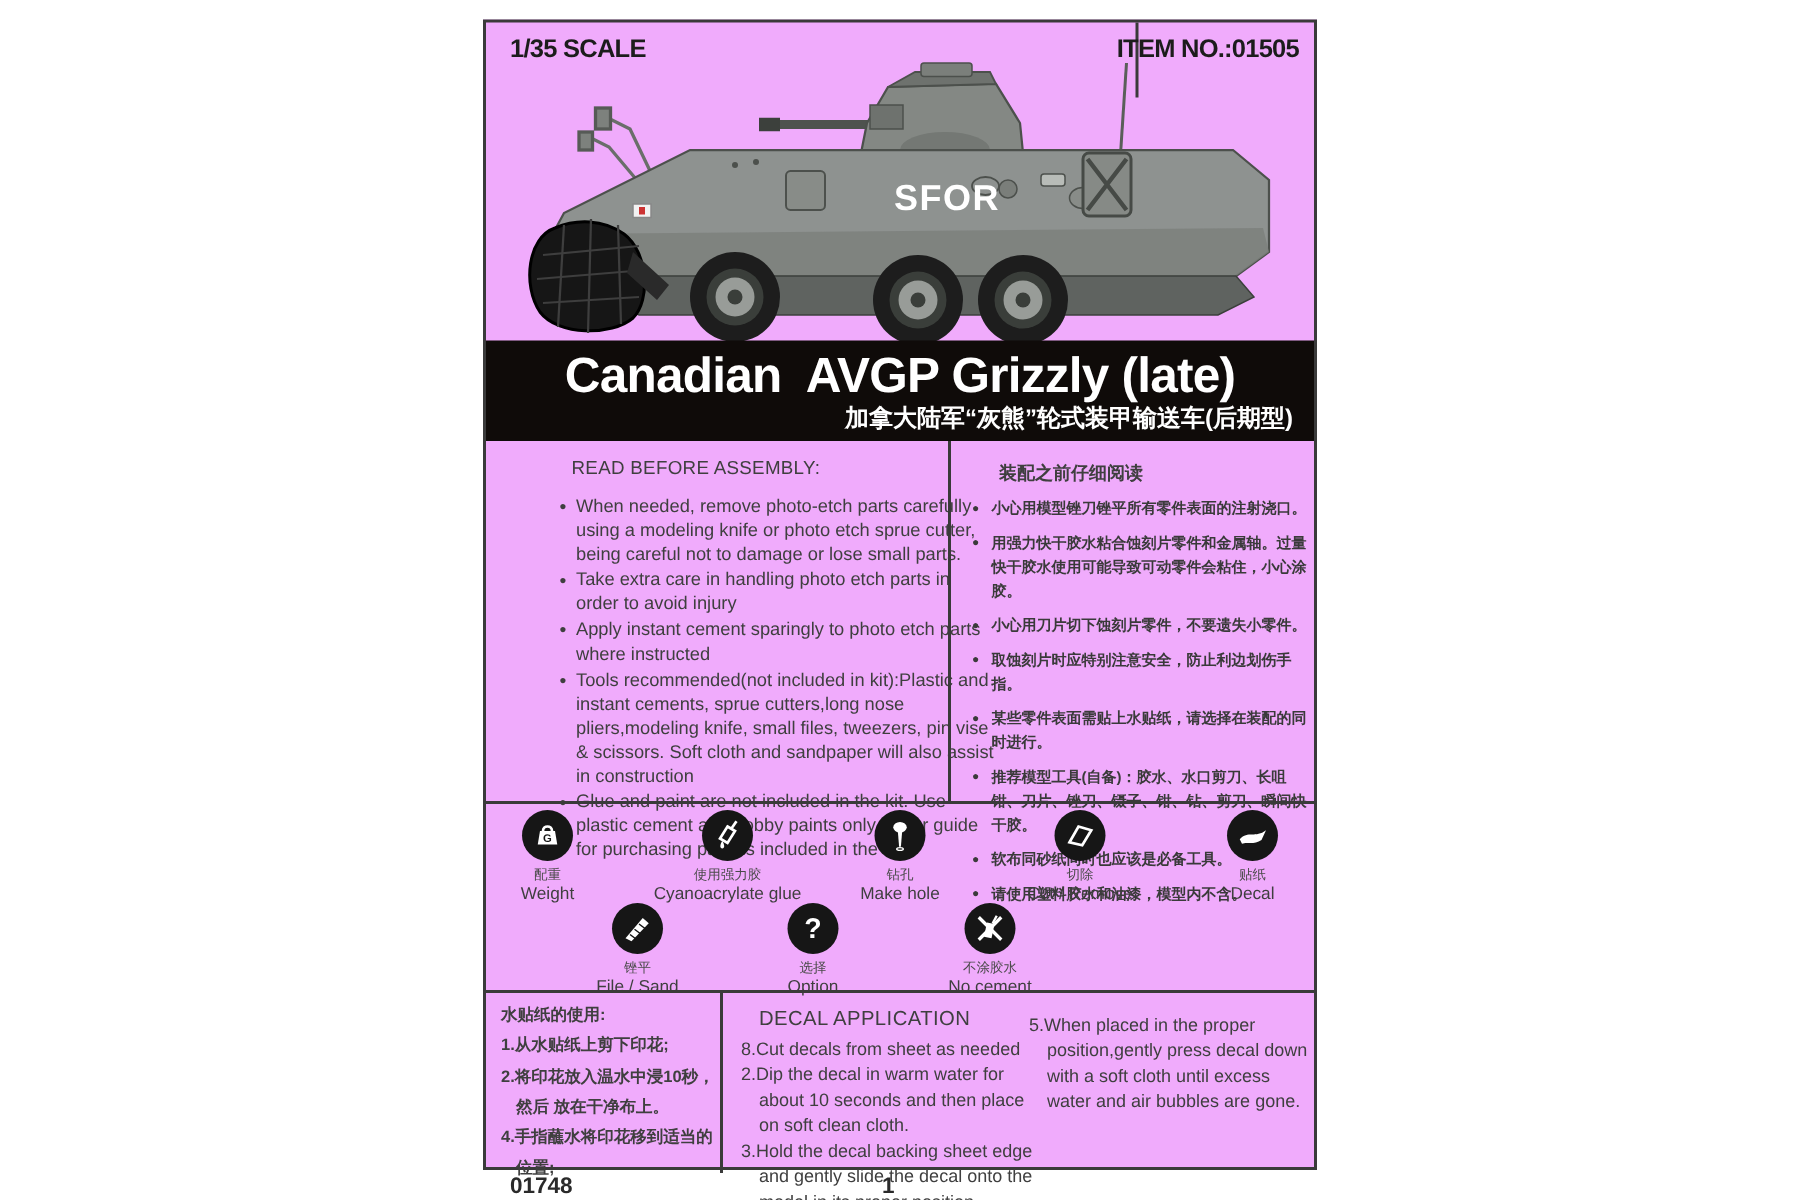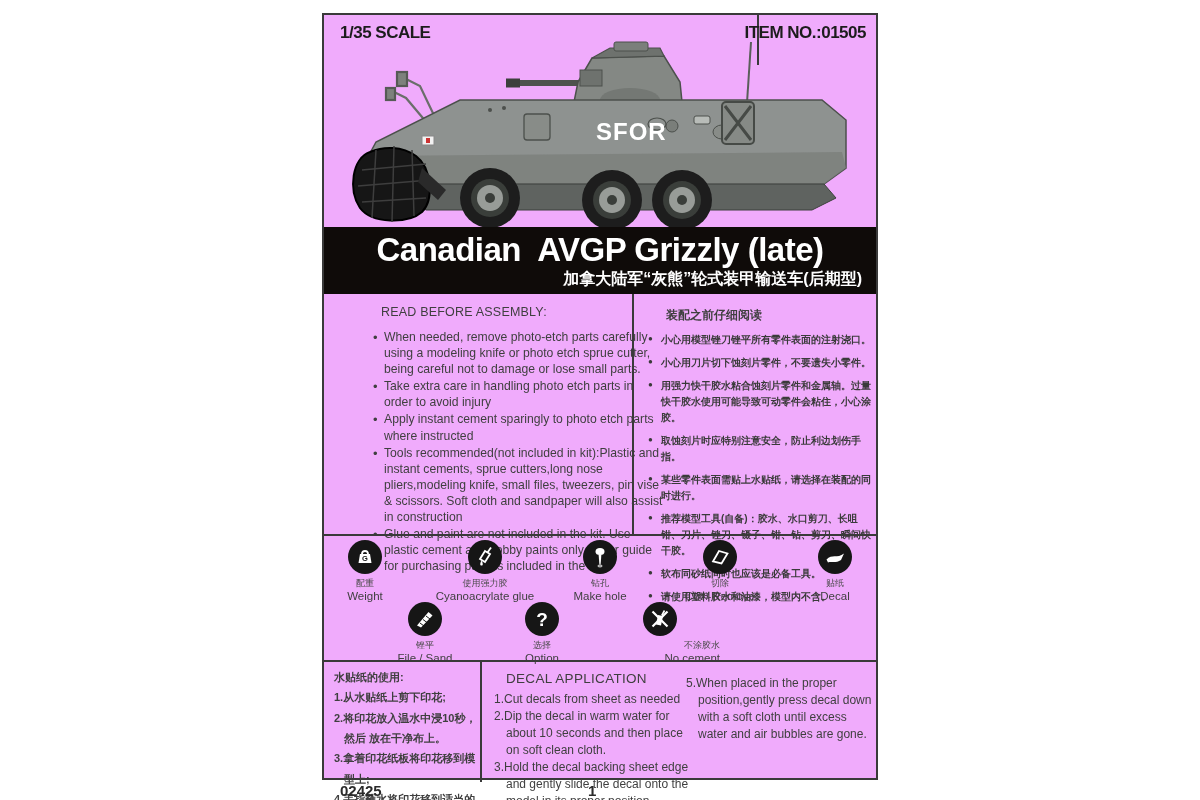--- a/index.html
+++ b/index.html
@@ -161,22 +161,22 @@
       <li>Tools recommended(not included in kit):Plastic and instant cements, sprue cutters,long nose pliers,modeling knife, small files, tweezers, pin vise &amp; scissors. Soft cloth and sandpaper will also assist in construction</li>
       <li>Glue and paint are not included in the kit. Use plastic cement and hobby paints only. Color guide for purchasing paint is included in the kit.</li>
     </ul>
   </div>
   <div class="abs rb-vline"></div>
 
   <div class="abs rb-zh">
     <div class="rb-head-zh">装配之前仔细阅读</div>
     <ul class="rb-zh-list">
       <li>小心用模型锉刀锉平所有零件表面的注射浇口。</li>
+      <li>用强力快干胶水粘合蚀刻片零件和金属轴。过量快干胶水使用可能导致可动零件会粘住，小心涂胶。</li>
       <li>小心用刀片切下蚀刻片零件，不要遗失小零件。</li>
-      <li>用强力快干胶水粘合蚀刻片零件和金属轴。过量快干胶水使用可能导致可动零件会粘住，小心涂胶。</li>
       <li>取蚀刻片时应特别注意安全，防止利边划伤手指。</li>
       <li>某些零件表面需贴上水贴纸，请选择在装配的同时进行。</li>
       <li>推荐模型工具(自备)：胶水、水口剪刀、长咀钳、刀片、锉刀、镊子、钳、钻、剪刀、瞬间快干胶。</li>
       <li>软布同砂纸同时也应该是必备工具。</li>
       <li>请使用塑料胶水和油漆，模型内不含。</li>
     </ul>
   </div>
 
   <div class="abs hline1"></div>
 
@@ -242,49 +242,48 @@
     <div class="zh">锉平</div>
     <div class="en">File / Sand</div>
   </div>
   <div class="abs sym" style="left:158px;top:587px;">
     <div class="circle">
         <span class="qmark">?</span>
       </div>
     <div class="zh">选择</div>
     <div class="en">Option</div>
   </div>
-  <div class="abs sym" style="left:276px;top:587px;text-align:right;">
+  <div class="abs sym" style="left:276px;top:587px;">
     <div class="circle">
       <svg width="24" height="24" viewBox="0 0 24 24">
         <polygon points="10,8 15,9 13,18.5 8,17.5" fill="#fff"></polygon>
         <line x1="13.8" y1="8.5" x2="16.5" y2="3.5" stroke="#fff" stroke-width="1.6"></line>
         <path d="M4.5,4.5 L19.5,19.5 M19.5,4.5 L4.5,19.5" stroke="#fff" stroke-width="2.2"></path>
       </svg>
     </div>
     <div class="zh">不涂胶水</div>
     <div class="en">No cement</div>
   </div>
 
   <div class="abs hline2"></div>
 
   <div class="abs dz-zh">
     <div>水贴纸的使用:</div>
     <div class="dz-step-zh">1.从水贴纸上剪下印花;</div>
     <div class="dz-step-zh">2.将印花放入温水中浸10秒，然后 放在干净布上。</div>
-    <div class="dz-step-zh">3.拿着印花纸板将印花移到模型上;</div>
     <div class="dz-step-zh">4.手指蘸水将印花移到适当的位置;</div>
 
   </div>
   <div class="abs dz-vline"></div>
   <div class="abs dz-mid">
     <div class="dz-head-en">DECAL APPLICATION</div>
-    <div class="dz-step">1.Cut decals from sheet as needed</div>
+    <div class="dz-step">8.Cut decals from sheet as needed</div>
     <div class="dz-step">2.Dip the decal in warm water for about 10 seconds and then place on soft clean cloth.</div>
     <div class="dz-step">3.Hold the decal backing sheet edge and gently slide the decal onto the model in its proper position.</div>
   </div>
   <div class="abs dz-right">
     <div class="dz-step">5.When placed in the proper position,gently press decal down with a soft cloth until excess water and air bubbles are gone.</div>
 
   </div>
 </div>
 
-<div class="abs foot-item">02425</div>
+<div class="abs foot-item">01748</div>
 <div class="abs foot-page">1</div>
 
 </body></html>

